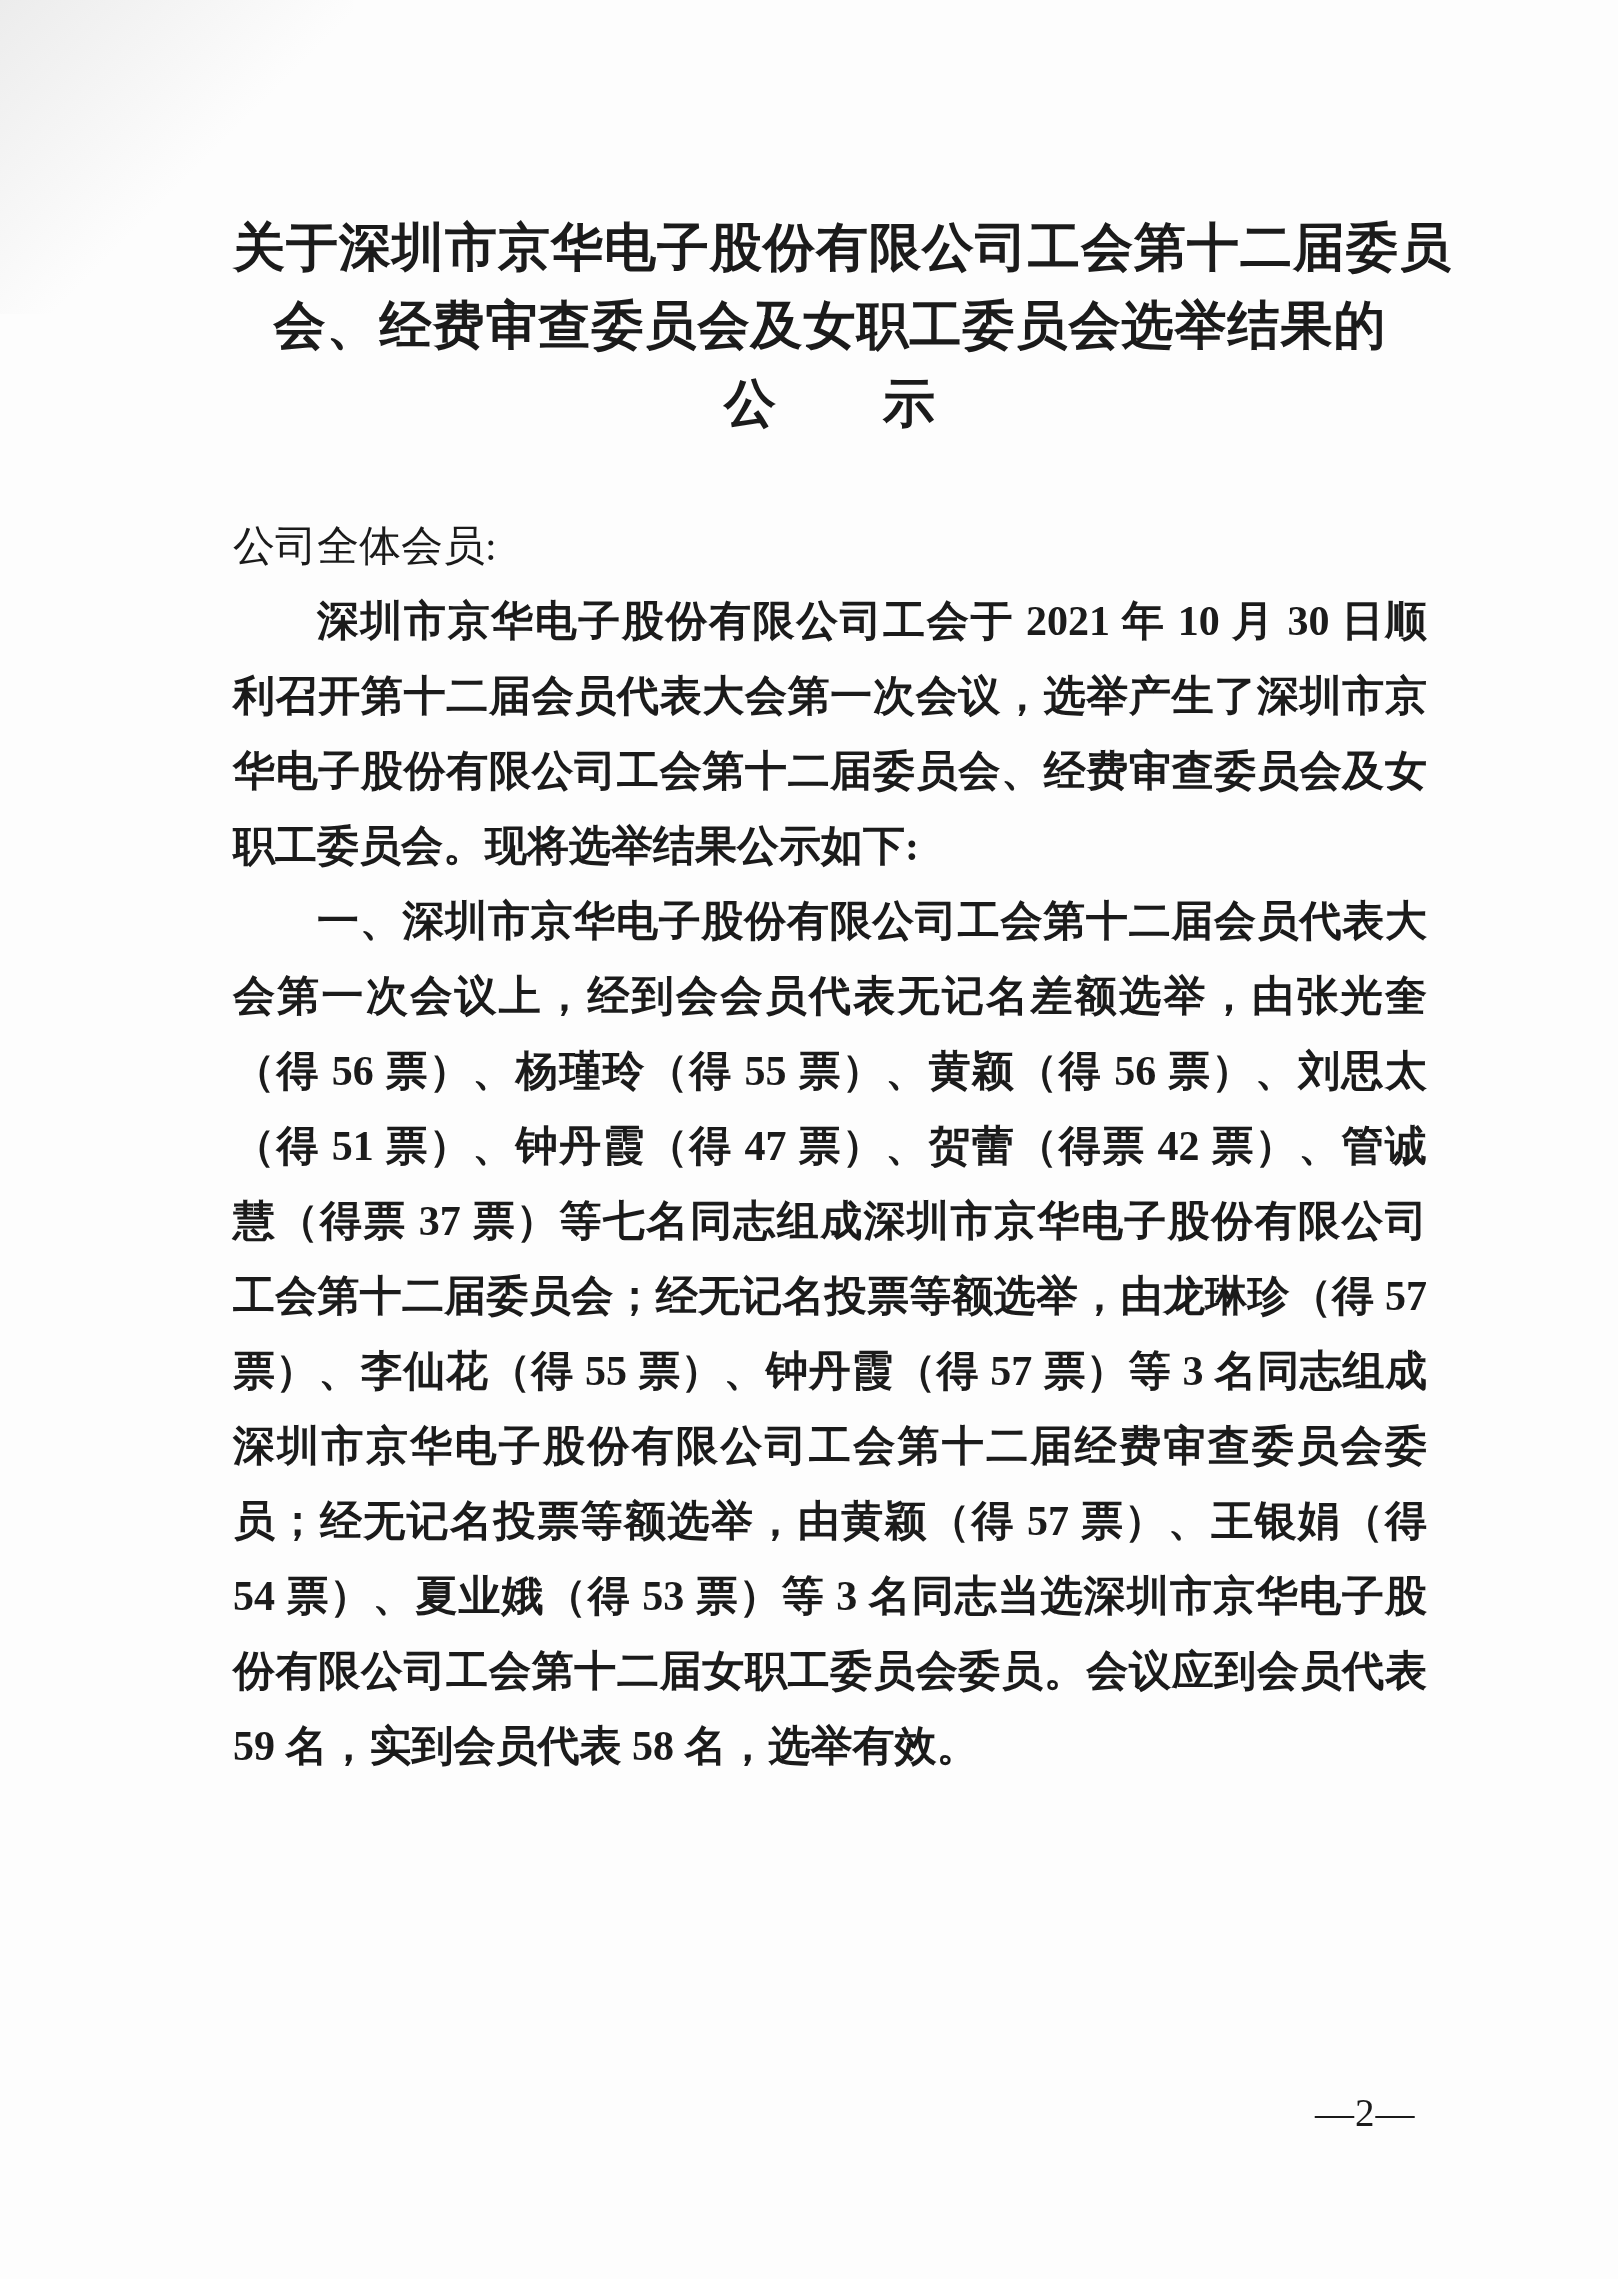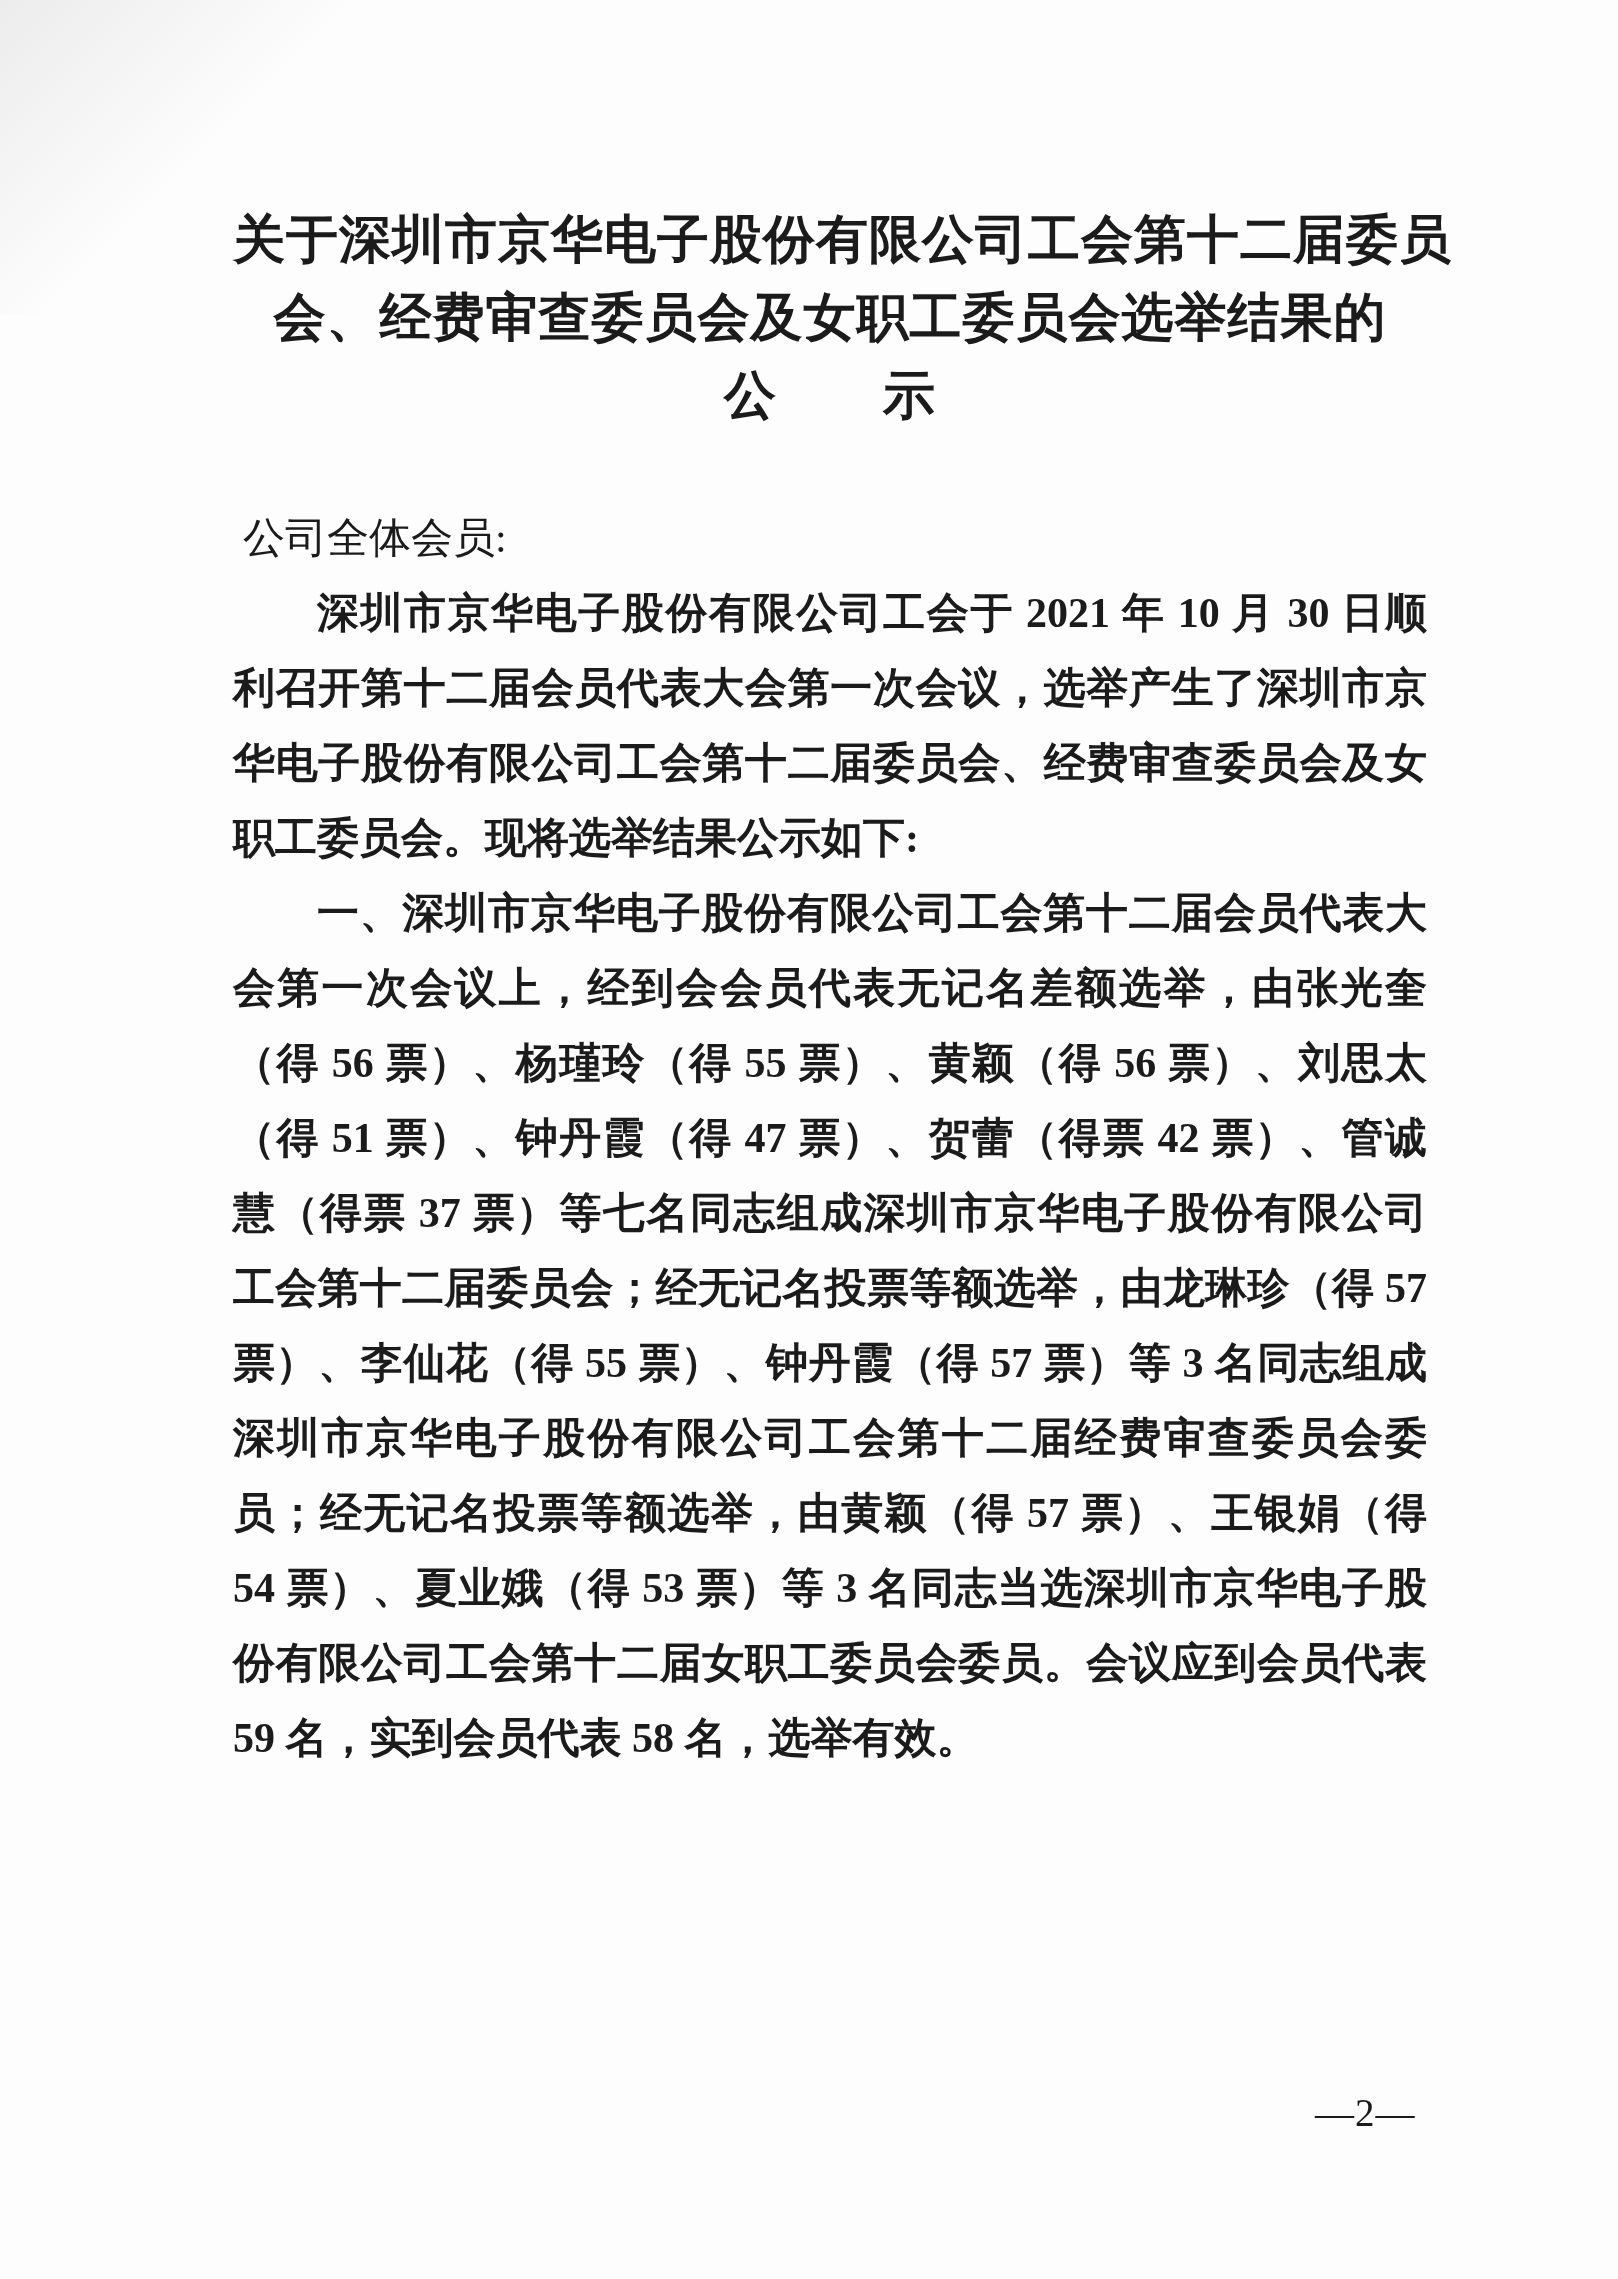--- a/index.html
+++ b/index.html
@@ -15,37 +15,36 @@
     .scan-shade {
       position: absolute;
       top: 0; left: 0;
       width: 353px; height: 314px;
       background: linear-gradient(135deg, rgba(175,175,175,0.22) 0%, rgba(255,255,255,0) 55%);
       pointer-events: none;
     }
     .content {
       position: absolute;
       left: 233px;
-      top: 0;
+      top: 8px;
       width: 1194px;
     }
     .doc-title {
       margin-top: 201px;
       text-align: center;
       font-weight: bold;
       font-size: 52px;
       line-height: 78px;
       letter-spacing: 1px;
     }
     .doc-title .title-line { white-space: nowrap; }
     .salutation {
       margin-top: 66px;
       font-size: 42px;
       line-height: 75px;
-      margin-left: 10px;
     }
     .para {
       margin: 0;
       font-size: 42px;
       line-height: 75px;
       text-align: justify;
       text-justify: inter-character;
       text-indent: 2em;
       font-weight: bold;
     }

